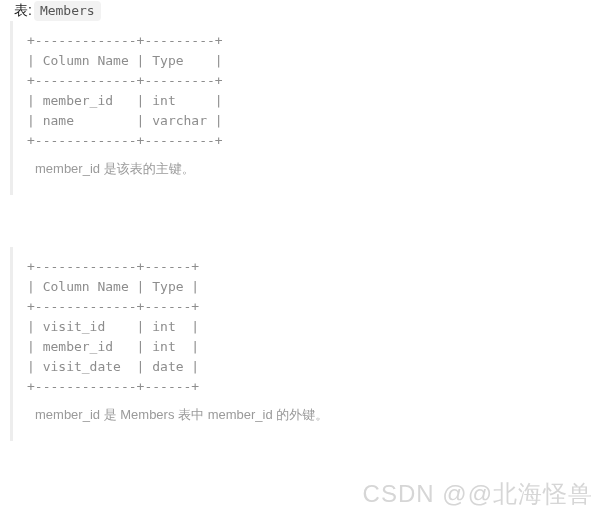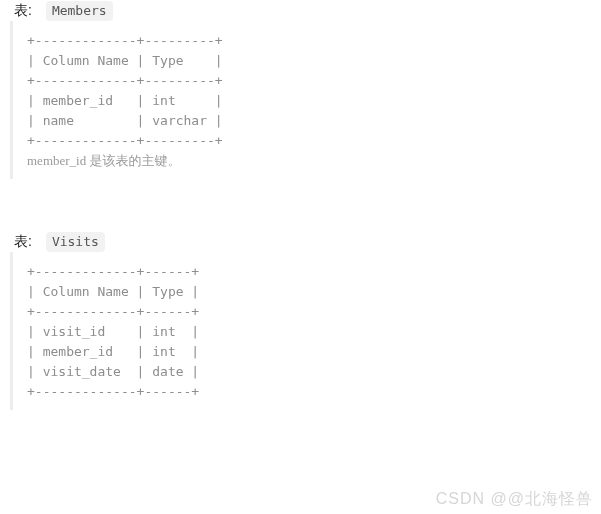--- a/index.html
+++ b/index.html
@@ -39,58 +39,58 @@
   }
   .code-badge {
     display: inline-block;
     font-family: "DejaVu Sans Mono", "Liberation Mono", monospace;
     font-size: 13px;
     line-height: 17px;
     color: #555555;
     background: #f2f2f2;
     border-radius: 4px;
     padding: 1px 6px 2px 6px;
-    margin-left: 14px;
+    margin-left: 2px;
     vertical-align: baseline;
   }
 
   
   .schema-block {
     border-left: 3px solid #ededed;
     margin-left: 10px;
     padding: 10px 0 8px 14px;
   }
   .ascii {
     font-family: "DejaVu Sans Mono", "Liberation Mono", monospace;
     font-size: 13px;
     line-height: 20px;
     color: #8d8d8d;
     white-space: pre;
     margin: 0;
   }
   .desc {
-    font-family: Liberation Serif, serif;
+    font-family: Liberation Sans, sans-serif;
     font-size: 13px;
     line-height: 20px;
     color: #9a9a9a;
     white-space: pre;
-    margin: 0;
+    margin: 8px;
   }
 
   .spacer-1 { height: 52px; }
 
   .block-wrap { position: relative; }
 
   
   .watermark {
     position: absolute;
     right: 8px;
     bottom: 4px;
     font-family: "Liberation Sans", sans-serif;
-    font-size: 16px;
+    font-size: 24px;
     letter-spacing: 1px;
     color: #d6d6d6;
     white-space: nowrap;
     pointer-events: none;
     user-select: none;
     text-align: center;
   }
 </style>
 </head>
 <body>
@@ -112,31 +112,29 @@
 +-------------+---------+</pre>
       <pre class="desc">member_id 是该表的主键。</pre>
     </div>
 
   </div>
 
   <div class="spacer-1"></div>
 
   <div class="block-wrap">
 
-    <div class="table-label">
-      <span class="zh">表:</span><span class="code-badge">Visits</span>
-    </div>
 
     <div class="schema-block">
       <pre class="ascii">+-------------+------+
 | Column Name | Type |
 +-------------+------+
 | visit_id    | int  |
 | member_id   | int  |
 | visit_date  | date |
 +-------------+------+</pre>
+      <pre class="desc">member_id 是 Members 表中 member_id 的外键。</pre>
     </div>
 
   </div>
 
   <div class="watermark">CSDN @@北海怪兽</div>
 
 </div>
 
 </body></html>

